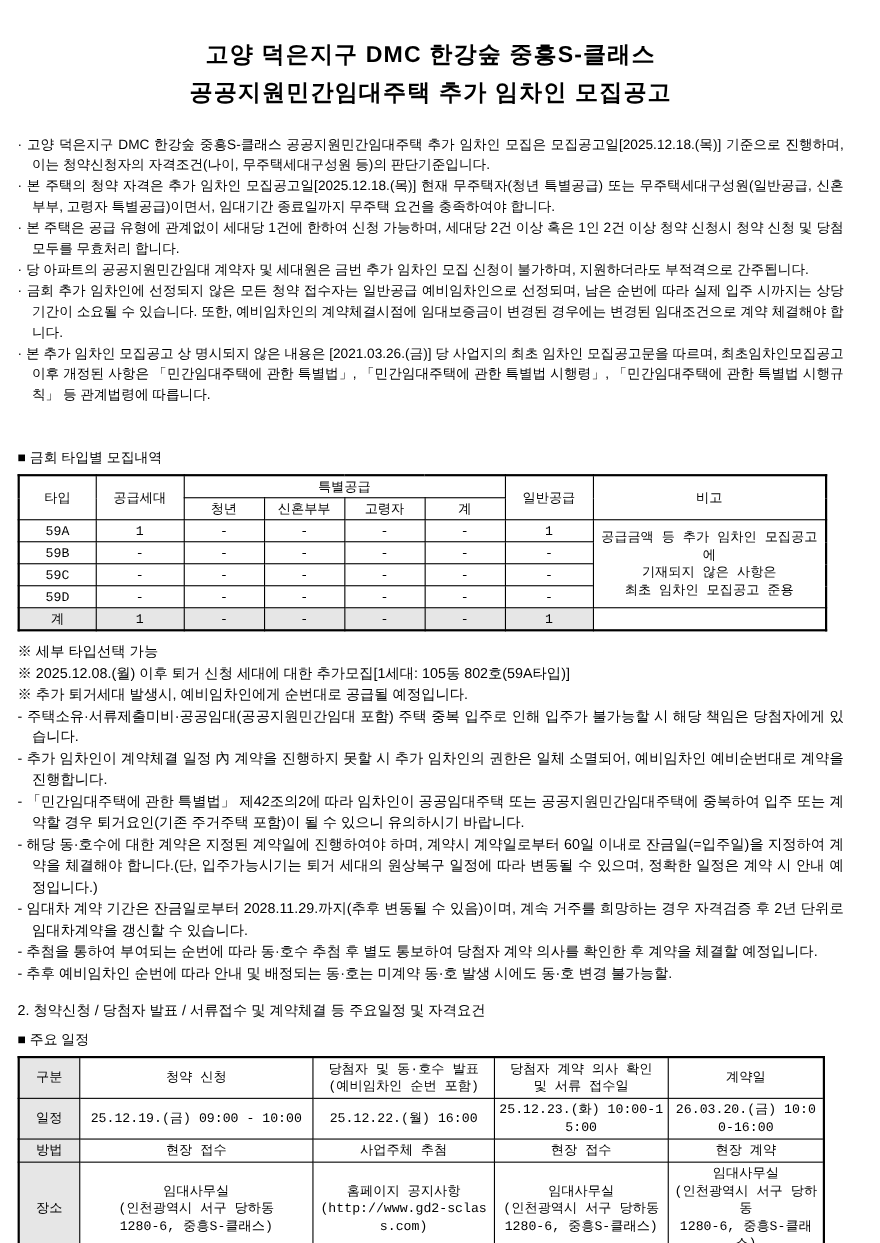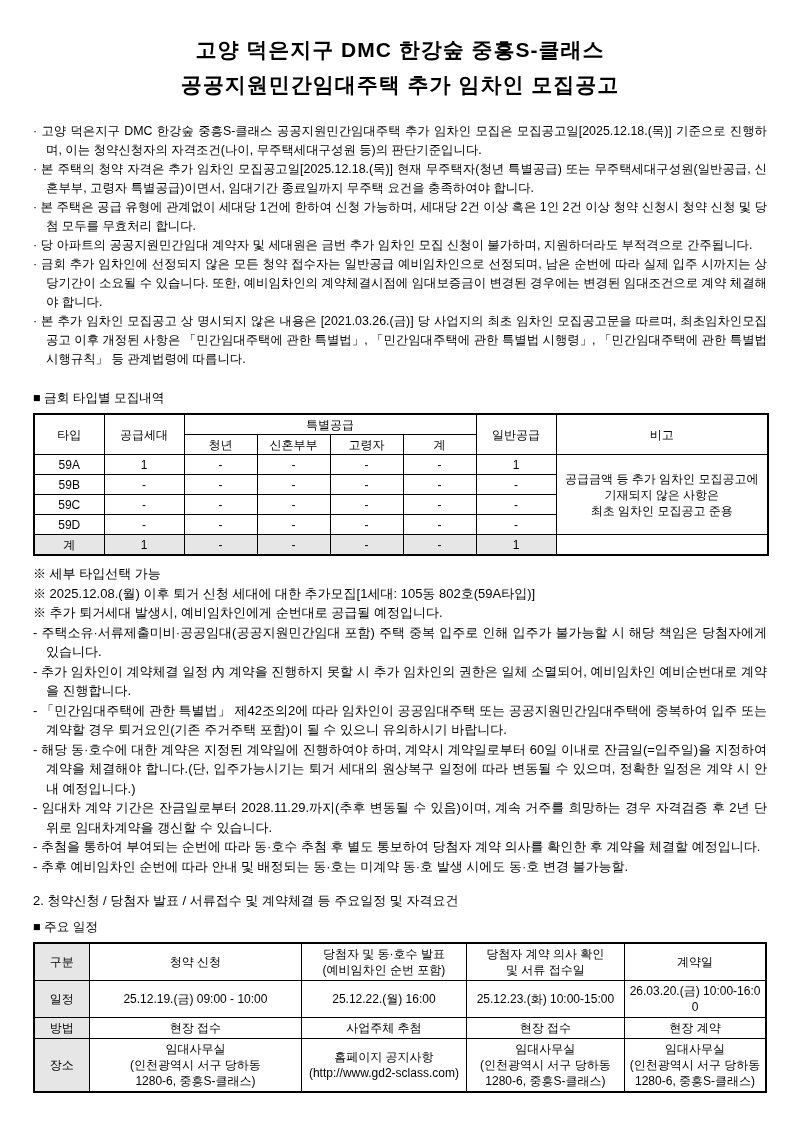--- a/index.html
+++ b/index.html
@@ -1,31 +1,31 @@
 <!DOCTYPE html>
 <html><head>
 <meta charset="utf-8">
 <style>
   html,body { margin:0; padding:0; background:#ffffff; }
   .page {
     position:relative;
     width:800px; height:1130px;
     box-sizing:border-box;
-    padding:28px 33px 16px 33px;
+    padding:28px 33px 16px 16px;
     font-family:"Liberation Sans", sans-serif;
     color:#000;
     overflow:hidden;
   }
   .title { text-align:center; font-weight:bold; font-size:21px; line-height:35px; letter-spacing:1px; margin:4px 0 20px 0; }
-  .intro { margin-bottom:18px; }
+  .intro { margin-bottom:36px; }
   .para { font-size:12.4px; line-height:19px; text-align:justify; margin:0; padding-left:13px; text-indent:-13px; word-break:break-all; }
   .sec-heading { font-size:13px; font-weight:normal; margin:16px 0 6px 0; }
   .subline { font-size:12.6px; line-height:22px; margin:0; }
   table { border-collapse:collapse; table-layout:fixed; width:734px; font-size:12px; }
-  table.bordered { border:2px solid #000; }
+  table.bordered { border:2px solid #000;font-family:Liberation Mono, monospace; }
   .bordered td, .bordered th { border:1px solid #000; font-weight:normal; text-align:center; vertical-align:middle; padding:1px 3px; word-break:break-all; }
   .t1 td, .t1 th { height:17px; line-height:16px; }
   .t2 td, .t2 th { line-height:16px; padding:2px 4px; }
   .gray { background:#e6e6e6; }
   .preline { white-space:pre-line; }
   .notes { margin-top:8px; margin-bottom:4px; }
   .note-line { font-size:13px; line-height:19.5px; text-align:justify; margin:0; padding-left:13px; text-indent:-13px; word-break:break-all; }
 </style>
 </head>
 <body>

